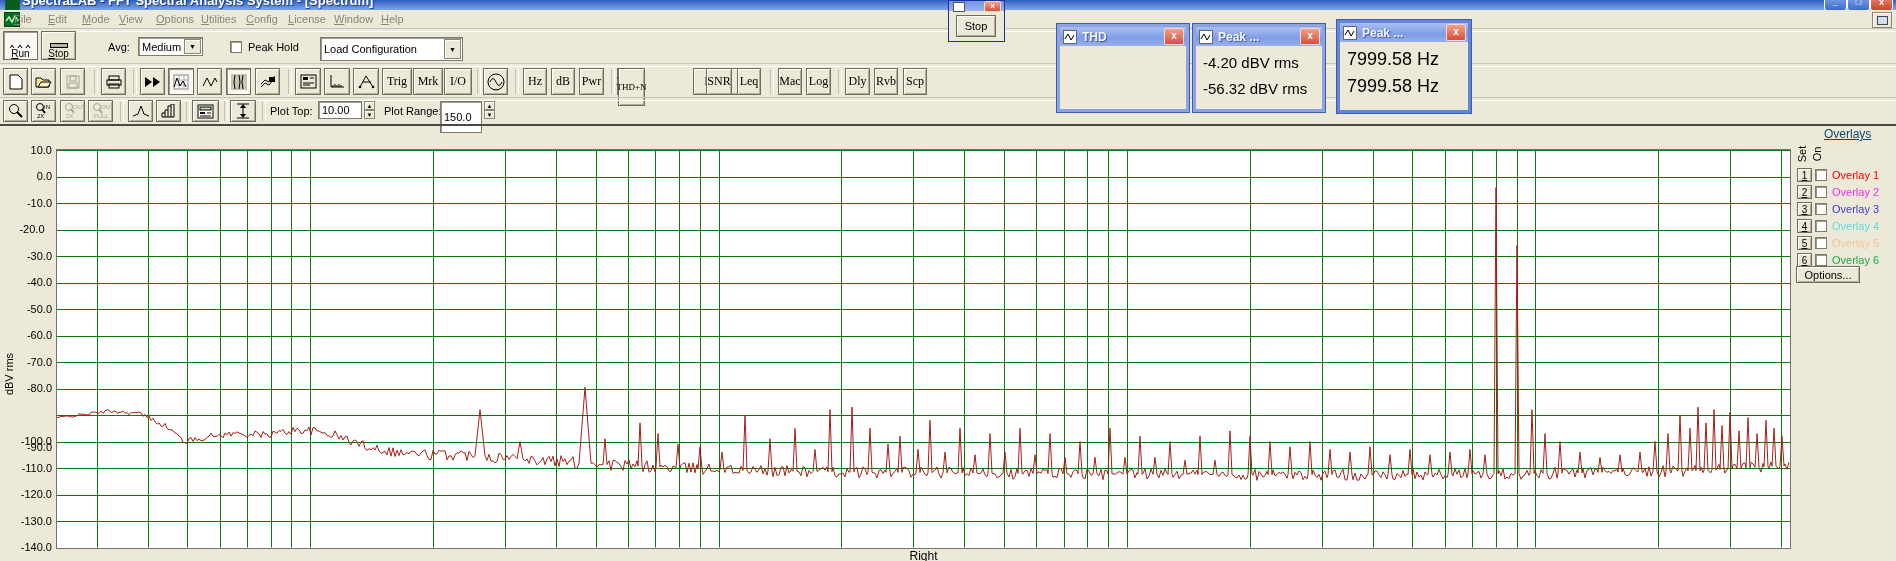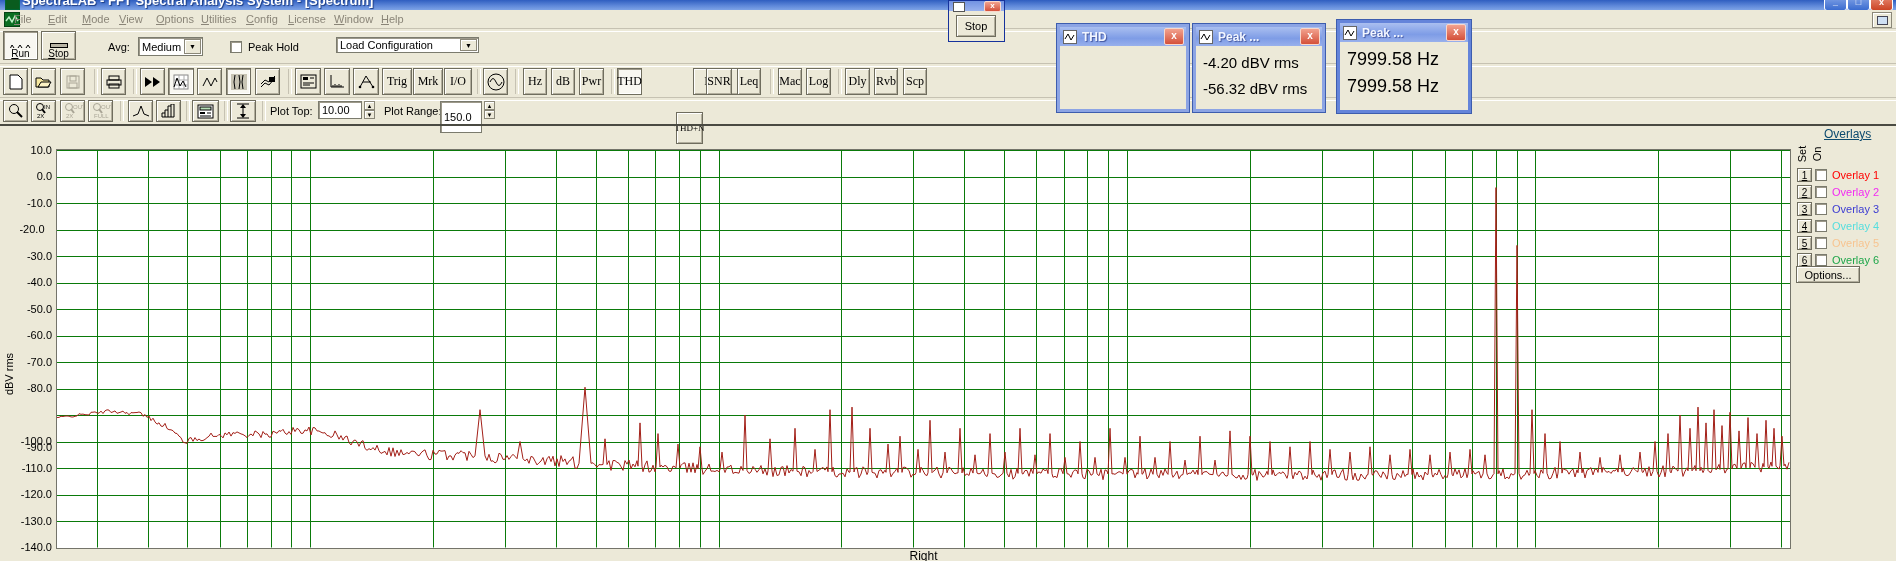--- a/index.html
+++ b/index.html
@@ -141,21 +141,21 @@
     <span style="width:16px;height:9px;background:#b8b4a4;border:1px solid #000;display:block"></span>
     <span class="ul-first"><u>S</u>top</span>
   </div>
   <div class="lbl" style="left:108px;top:41px">Avg:</div>
   <div class="field" style="left:138px;top:37px;width:65px;height:19px">
     <span>Medium</span>
     <span class="droparrow">▼</span>
   </div>
   <div class="chk" style="left:230px;top:41px"></div>
   <div class="lbl" style="left:248px;top:41px">Peak Hold</div>
-  <div class="field" style="left:336px;top:37px;width:143px;height:16px">
+  <div class="field" style="left:320px;top:37px;width:143px;height:24px">
     <span>Load Configuration</span>
     <span class="droparrow">▼</span>
   </div>
 
   <div class="rowline" style="top:63px"></div>
   <div id="row2">
       <div class="btn " style="left: 3px; top: 68px; width: 25px; height: 27px;">
         <svg width="14" height="16">
           <path d="M1,1 h8 l4,4 v10 h-12 z" stroke="#000" fill="#fff"></path>
         </svg>
@@ -257,21 +257,21 @@
       </div>
       <div class="btn " style="left: 551px; top: 68px; width: 24px; height: 27px;">
         <span class="tbtn">dB</span>
       </div>
       <div class="btn " style="left: 579px; top: 68px; width: 25px; height: 27px;">
         <span class="tbtn">Pwr</span>
       </div>
       <div class="btn pressed" style="left: 617px; top: 68px; width: 25px; height: 27px;">
         <span class="tbtn">THD</span>
       </div>
-      <div class="btn " style="left: 676px; top: 68px; width: 27px; height: 32px; margin-top: 44px;">
+      <div class="btn " style="left: 618px; top: 68px; width: 27px; height: 38px;">
         <span class="tbtn two"><span>THD</span><span>+N</span></span>
       </div>
       <div class="btn " style="left: 693px; top: 68px; width: 46px; height: 27px;">
         <span class="tbtn">IMD</span>
       </div>
       <div class="btn " style="left: 706px; top: 68px; width: 26px; height: 27px;">
         <span class="tbtn">SNR</span>
       </div>
       <div class="btn " style="left: 737px; top: 68px; width: 24px; height: 27px;">
         <span class="tbtn">Leq</span>

